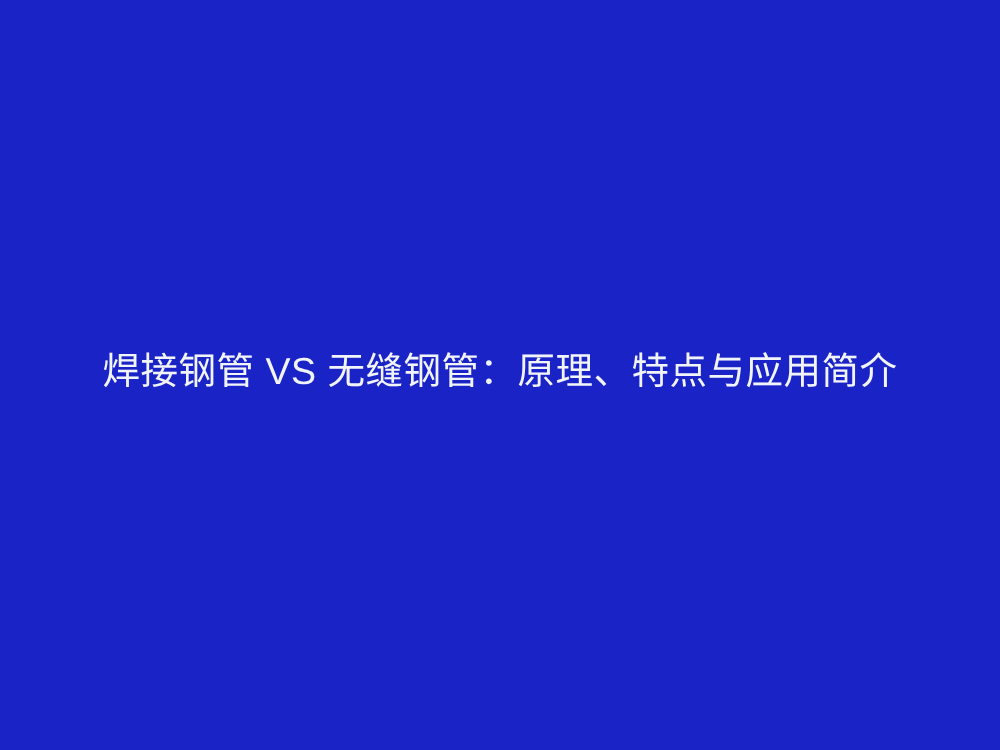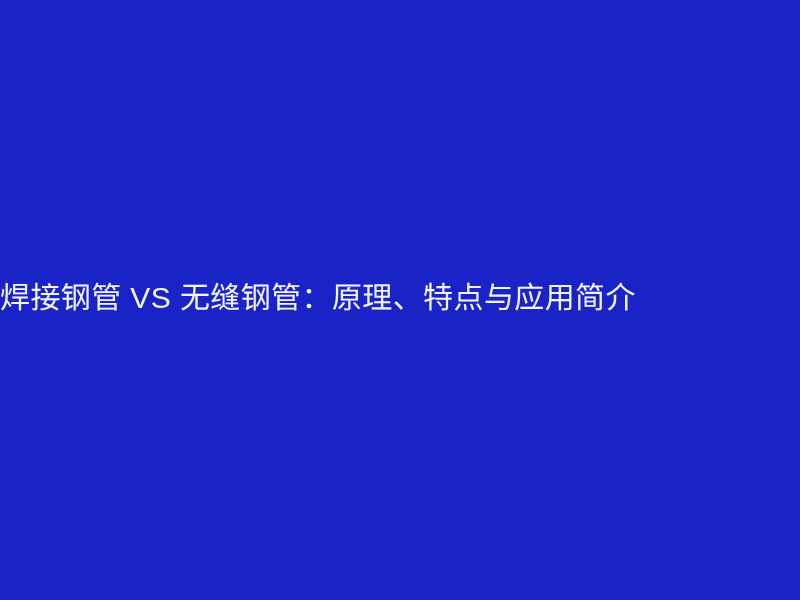--- a/index.html
+++ b/index.html
@@ -22,21 +22,21 @@
     box-sizing: border-box;
     background-color: #1a24c6;
     display: flex;
     align-items: center;
     justify-content: center;
   }
 
   #title-text {
     display: block;
     width: 100%;
-    text-align: left;
+    text-align: center;
     color: #f2f4fb;
     font-family: "Liberation Sans", "DejaVu Sans", sans-serif;
     font-size: 30px;
     font-weight: 400;
     line-height: 1.2;
     letter-spacing: 0.4px;
     white-space: nowrap;
     
     transform: translateY(-2px);
     -webkit-font-smoothing: antialiased;

